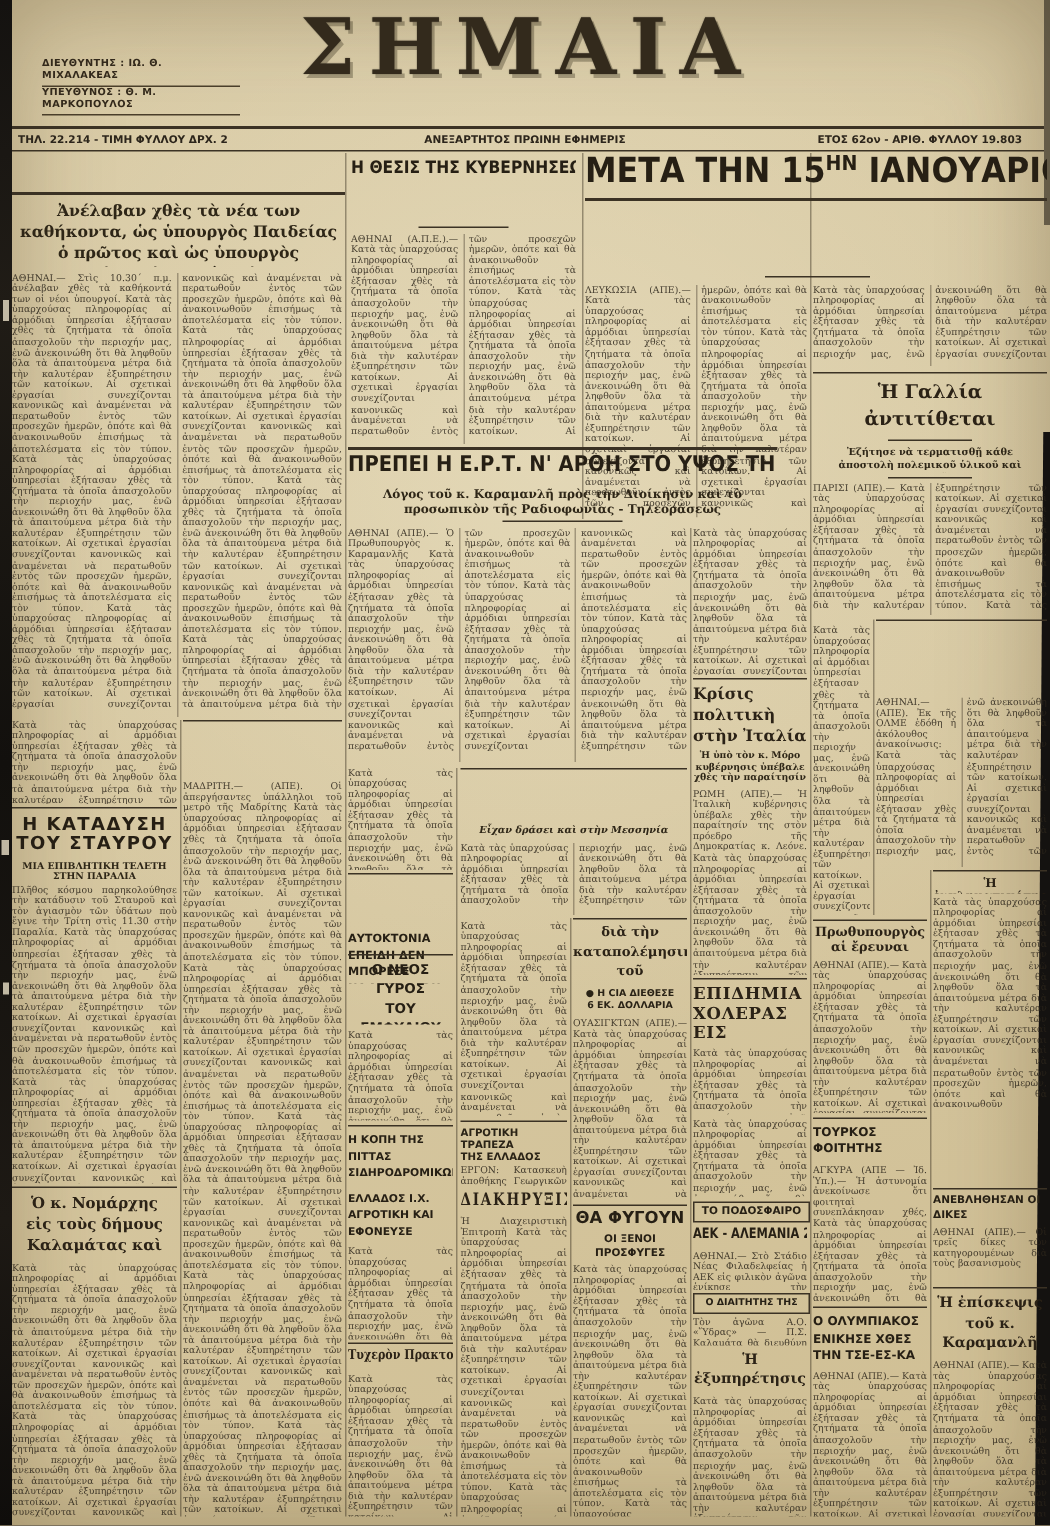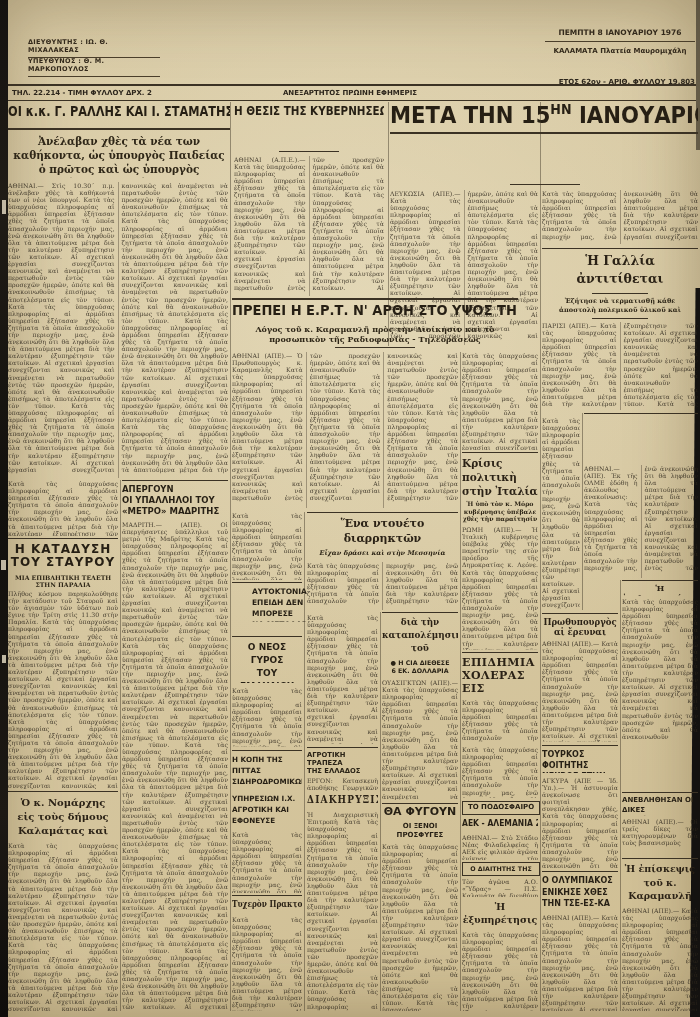--- a/index.html
+++ b/index.html
@@ -47,46 +47,35 @@
     <div class="film-mark" style="left:2px;top:200px;width:4px;height:14px;"></div>
     <div class="film-mark" style="left:1px;top:560px;width:5px;height:10px;"></div>
     <div class="film-mark" style="left:2px;top:655px;width:4px;height:8px;"></div>
   </div>
   <div class="edge-right"></div>
   <div class="edge-right-top"></div>
 
   <div class="b hdr-small" style="left:28px;top:38px;width:132px;">ΔΙΕΥΘΥΝΤΗΣ : ΙΩ. Θ. ΜΙΧΑΛΑΚΕΑΣ</div>
   <div class="b hdr-small" style="left:28px;top:57px;width:132px;">ΥΠΕΥΘΥΝΟΣ : Θ. Μ. ΜΑΡΚΟΠΟΥΛΟΣ</div>
 
-
-  <div class="b" style="left:545px;top:28px;width:150px;">
-    <div style="font:700 7.5px/9px 'DejaVu Sans',sans-serif;text-align:center;border-bottom:1px solid #4a3e2a;padding-bottom:4px;color:#33291b;">ΠΕΜΠΤΗ 8 ΙΑΝΟΥΑΡΙΟΥ 1976</div>
-    <div style="font:700 7px/9px 'DejaVu Sans',sans-serif;text-align:center;margin-top:5px;color:#33291b;">ΚΑΛΑΜΑΤΑ  Πλατεία Μαυρομιχάλη</div>
-  </div>
+  <div class="b" id="masthead" style="left:200px;top:0px;width:300px;height:72px;">ΣΗΜΑΙΑ</div>
+
 
   <div class="hrule" style="left:8px;top:84px;width:688px;height:2px;"></div>
   <div class="b" style="left:12px;top:88px;width:200px;font:700 7px/10px 'DejaVu Sans',sans-serif;">ΤΗΛ. 22.214  -  ΤΙΜΗ ΦΥΛΛΟΥ ΔΡΧ. 2</div>
   <div class="b ctr" style="left:230px;top:88px;width:240px;font:700 7px/10px 'DejaVu Sans',sans-serif;">ΑΝΕΞΑΡΤΗΤΟΣ ΠΡΩΙΝΗ ΕΦΗΜΕΡΙΣ</div>
-  <div class="b" style="left:545px;top:77px;width:150px;text-align:right;font:700 7px/10px 'DejaVu Sans',sans-serif;">ΕΤΟΣ 62ον - ΑΡΙΘ. ΦΥΛΛΟΥ 19.803</div>
+  <div class="b" style="left:545px;top:88px;width:150px;font:700 7px/10px 'DejaVu Sans',sans-serif;">ΕΤΟΣ 62ον - ΑΡΙΘ. ΦΥΛΛΟΥ 19.803</div>
   <div class="hrule" style="left:8px;top:100px;width:688px;height:1px;"></div>
 
-  <div class="b hl ctr" style="left:8px;top:104px;width:222px;height:22px;font-size:13.5px;">
-    <span class="condense" style="transform:scaleX(.84);">ΟΙ κ.κ. Γ. ΡΑΛΛΗΣ ΚΑΙ Ι. ΣΤΑΜΑΤΗΣ</span>
-  </div>
   <div class="hrule" style="left:8px;top:128px;width:222px;"></div>
   <div class="b deck" style="left:10px;top:134px;width:218px;height:44px;font-size:10.5px;line-height:14px;">Ἀνέλαβαν χθὲς τὰ νέα των καθήκοντα, ὡς ὑπουργὸς Παιδείας ὁ πρῶτος καὶ ὡς ὑπουργὸς Δημοσίας Τάξεως ὁ δεύτερος.</div>
   <div class="b body-txt cols2" style="left:8px;top:182px;width:220px;height:296px;">ΑΘΗΝΑΙ.— Στὶς 10.30΄ π.μ. ἀνέλαβαν χθὲς τὰ καθήκοντά των οἱ νέοι ὑπουργοί. Κατὰ τὰς ὑπαρχούσας πληροφορίας αἱ ἁρμόδιαι ὑπηρεσίαι ἐξήτασαν χθὲς τὰ ζητήματα τὰ ὁποῖα ἀπασχολοῦν τὴν περιοχήν μας, ἐνῶ ἀνεκοινώθη ὅτι θὰ ληφθοῦν ὅλα τὰ ἀπαιτούμενα μέτρα διὰ τὴν καλυτέραν ἐξυπηρέτησιν τῶν κατοίκων. Αἱ σχετικαὶ ἐργασίαι συνεχίζονται κανονικῶς καὶ ἀναμένεται νὰ περατωθοῦν ἐντὸς τῶν προσεχῶν ἡμερῶν, ὁπότε καὶ θὰ ἀνακοινωθοῦν ἐπισήμως τὰ ἀποτελέσματα εἰς τὸν τύπον. Κατὰ τὰς ὑπαρχούσας πληροφορίας αἱ ἁρμόδιαι ὑπηρεσίαι ἐξήτασαν χθὲς τὰ ζητήματα τὰ ὁποῖα ἀπασχολοῦν τὴν περιοχήν μας, ἐνῶ ἀνεκοινώθη ὅτι θὰ ληφθοῦν ὅλα τὰ ἀπαιτούμενα μέτρα διὰ τὴν καλυτέραν ἐξυπηρέτησιν τῶν κατοίκων. Αἱ σχετικαὶ ἐργασίαι συνεχίζονται κανονικῶς καὶ ἀναμένεται νὰ περατωθοῦν ἐντὸς τῶν προσεχῶν ἡμερῶν, ὁπότε καὶ θὰ ἀνακοινωθοῦν ἐπισήμως τὰ ἀποτελέσματα εἰς τὸν τύπον. Κατὰ τὰς ὑπαρχούσας πληροφορίας αἱ ἁρμόδιαι ὑπηρεσίαι ἐξήτασαν χθὲς τὰ ζητήματα τὰ ὁποῖα ἀπασχολοῦν τὴν περιοχήν μας, ἐνῶ ἀνεκοινώθη ὅτι θὰ ληφθοῦν ὅλα τὰ ἀπαιτούμενα μέτρα διὰ τὴν καλυτέραν ἐξυπηρέτησιν τῶν κατοίκων. Αἱ σχετικαὶ ἐργασίαι συνεχίζονται κανονικῶς καὶ ἀναμένεται νὰ περατωθοῦν ἐντὸς τῶν προσεχῶν ἡμερῶν, ὁπότε καὶ θὰ ἀνακοινωθοῦν ἐπισήμως τὰ ἀποτελέσματα εἰς τὸν τύπον. Κατὰ τὰς ὑπαρχούσας πληροφορίας αἱ ἁρμόδιαι ὑπηρεσίαι ἐξήτασαν χθὲς τὰ ζητήματα τὰ ὁποῖα ἀπασχολοῦν τὴν περιοχήν μας, ἐνῶ ἀνεκοινώθη ὅτι θὰ ληφθοῦν ὅλα τὰ ἀπαιτούμενα μέτρα διὰ τὴν καλυτέραν ἐξυπηρέτησιν τῶν κατοίκων. Αἱ σχετικαὶ ἐργασίαι συνεχίζονται κανονικῶς καὶ ἀναμένεται νὰ περατωθοῦν ἐντὸς τῶν προσεχῶν ἡμερῶν, ὁπότε καὶ θὰ ἀνακοινωθοῦν ἐπισήμως τὰ ἀποτελέσματα εἰς τὸν τύπον. Κατὰ τὰς ὑπαρχούσας πληροφορίας αἱ ἁρμόδιαι ὑπηρεσίαι ἐξήτασαν χθὲς τὰ ζητήματα τὰ ὁποῖα ἀπασχολοῦν τὴν περιοχήν μας, ἐνῶ ἀνεκοινώθη ὅτι θὰ ληφθοῦν ὅλα τὰ ἀπαιτούμενα μέτρα διὰ τὴν καλυτέραν ἐξυπηρέτησιν τῶν κατοίκων. Αἱ σχετικαὶ ἐργασίαι συνεχίζονται κανονικῶς καὶ ἀναμένεται νὰ περατωθοῦν ἐντὸς τῶν προσεχῶν ἡμερῶν, ὁπότε καὶ θὰ ἀνακοινωθοῦν ἐπισήμως τὰ ἀποτελέσματα εἰς τὸν τύπον. Κατὰ τὰς ὑπαρχούσας πληροφορίας αἱ ἁρμόδιαι ὑπηρεσίαι ἐξήτασαν χθὲς τὰ ζητήματα τὰ ὁποῖα ἀπασχολοῦν τὴν περιοχήν μας, ἐνῶ ἀνεκοινώθη ὅτι θὰ ληφθοῦν ὅλα τὰ ἀπαιτούμενα μέτρα διὰ τὴν καλυτέραν ἐξυπηρέτησιν τῶν κατοίκων. Αἱ σχετικαὶ ἐργασίαι συνεχίζονται κανονικῶς καὶ ἀναμένεται νὰ περατωθοῦν ἐντὸς τῶν προσεχῶν ἡμερῶν, ὁπότε καὶ θὰ ἀνακοινωθοῦν ἐπισήμως τὰ ἀποτελέσματα εἰς τὸν τύπον.</div>
   <div class="b body-txt" style="left:8px;top:480px;width:110px;height:56px;">Κατὰ τὰς ὑπαρχούσας πληροφορίας αἱ ἁρμόδιαι ὑπηρεσίαι ἐξήτασαν χθὲς τὰ ζητήματα τὰ ὁποῖα ἀπασχολοῦν τὴν περιοχήν μας, ἐνῶ ἀνεκοινώθη ὅτι θὰ ληφθοῦν ὅλα τὰ ἀπαιτούμενα μέτρα διὰ τὴν καλυτέραν ἐξυπηρέτησιν τῶν κατοίκων. Αἱ σχετικαὶ ἐργασίαι συνεχίζονται κανονικῶς καὶ ἀναμένεται νὰ περατωθοῦν ἐντὸς τῶν προσεχῶν ἡμερῶν, ὁπότε καὶ θὰ ἀνακοινωθοῦν ἐπισήμως τὰ ἀποτελέσματα εἰς τὸν τύπον.</div>
 
   <div class="hrule" style="left:122px;top:480px;width:106px;height:1px;"></div>
-  <div class="b hl" style="left:122px;top:484px;width:106px;height:34px;font-size:8.5px;line-height:11px;">
-    <div>ΑΠΕΡΓΟΥΝ</div>
-    <div>ΟΙ ΥΠΑΛΛΗΛΟΙ ΤΟΥ</div>
-    <div>«ΜΕΤΡΟ» ΜΑΔΡΙΤΗΣ</div>
-  </div>
   <div class="b body-txt" style="left:122px;top:521px;width:106px;height:490px;">ΜΑΔΡΙΤΗ.— (ΑΠΕ). Οἱ ἀπεργήσαντες ὑπάλληλοι τοῦ μετρὸ τῆς Μαδρίτης Κατὰ τὰς ὑπαρχούσας πληροφορίας αἱ ἁρμόδιαι ὑπηρεσίαι ἐξήτασαν χθὲς τὰ ζητήματα τὰ ὁποῖα ἀπασχολοῦν τὴν περιοχήν μας, ἐνῶ ἀνεκοινώθη ὅτι θὰ ληφθοῦν ὅλα τὰ ἀπαιτούμενα μέτρα διὰ τὴν καλυτέραν ἐξυπηρέτησιν τῶν κατοίκων. Αἱ σχετικαὶ ἐργασίαι συνεχίζονται κανονικῶς καὶ ἀναμένεται νὰ περατωθοῦν ἐντὸς τῶν προσεχῶν ἡμερῶν, ὁπότε καὶ θὰ ἀνακοινωθοῦν ἐπισήμως τὰ ἀποτελέσματα εἰς τὸν τύπον. Κατὰ τὰς ὑπαρχούσας πληροφορίας αἱ ἁρμόδιαι ὑπηρεσίαι ἐξήτασαν χθὲς τὰ ζητήματα τὰ ὁποῖα ἀπασχολοῦν τὴν περιοχήν μας, ἐνῶ ἀνεκοινώθη ὅτι θὰ ληφθοῦν ὅλα τὰ ἀπαιτούμενα μέτρα διὰ τὴν καλυτέραν ἐξυπηρέτησιν τῶν κατοίκων. Αἱ σχετικαὶ ἐργασίαι συνεχίζονται κανονικῶς καὶ ἀναμένεται νὰ περατωθοῦν ἐντὸς τῶν προσεχῶν ἡμερῶν, ὁπότε καὶ θὰ ἀνακοινωθοῦν ἐπισήμως τὰ ἀποτελέσματα εἰς τὸν τύπον. Κατὰ τὰς ὑπαρχούσας πληροφορίας αἱ ἁρμόδιαι ὑπηρεσίαι ἐξήτασαν χθὲς τὰ ζητήματα τὰ ὁποῖα ἀπασχολοῦν τὴν περιοχήν μας, ἐνῶ ἀνεκοινώθη ὅτι θὰ ληφθοῦν ὅλα τὰ ἀπαιτούμενα μέτρα διὰ τὴν καλυτέραν ἐξυπηρέτησιν τῶν κατοίκων. Αἱ σχετικαὶ ἐργασίαι συνεχίζονται κανονικῶς καὶ ἀναμένεται νὰ περατωθοῦν ἐντὸς τῶν προσεχῶν ἡμερῶν, ὁπότε καὶ θὰ ἀνακοινωθοῦν ἐπισήμως τὰ ἀποτελέσματα εἰς τὸν τύπον. Κατὰ τὰς ὑπαρχούσας πληροφορίας αἱ ἁρμόδιαι ὑπηρεσίαι ἐξήτασαν χθὲς τὰ ζητήματα τὰ ὁποῖα ἀπασχολοῦν τὴν περιοχήν μας, ἐνῶ ἀνεκοινώθη ὅτι θὰ ληφθοῦν ὅλα τὰ ἀπαιτούμενα μέτρα διὰ τὴν καλυτέραν ἐξυπηρέτησιν τῶν κατοίκων. Αἱ σχετικαὶ ἐργασίαι συνεχίζονται κανονικῶς καὶ ἀναμένεται νὰ περατωθοῦν ἐντὸς τῶν προσεχῶν ἡμερῶν, ὁπότε καὶ θὰ ἀνακοινωθοῦν ἐπισήμως τὰ ἀποτελέσματα εἰς τὸν τύπον. Κατὰ τὰς ὑπαρχούσας πληροφορίας αἱ ἁρμόδιαι ὑπηρεσίαι ἐξήτασαν χθὲς τὰ ζητήματα τὰ ὁποῖα ἀπασχολοῦν τὴν περιοχήν μας, ἐνῶ ἀνεκοινώθη ὅτι θὰ ληφθοῦν ὅλα τὰ ἀπαιτούμενα μέτρα διὰ τὴν καλυτέραν ἐξυπηρέτησιν τῶν κατοίκων. Αἱ σχετικαὶ ἐργασίαι συνεχίζονται κανονικῶς καὶ ἀναμένεται νὰ περατωθοῦν ἐντὸς τῶν προσεχῶν ἡμερῶν, ὁπότε καὶ θὰ ἀνακοινωθοῦν ἐπισήμως τὰ ἀποτελέσματα εἰς τὸν τύπον.</div>
 
   <div class="hrule" style="left:8px;top:538px;width:110px;height:1px;"></div>
   <div class="b hl ctr" style="left:8px;top:543px;width:110px;height:28px;font-size:12px;letter-spacing:1px;">
     <div>Η ΚΑΤΑΔΥΣΗ</div>
     <div>ΤΟΥ ΣΤΑΥΡΟΥ</div>
   </div>
   <div class="b deck" style="left:8px;top:574px;width:110px;height:14px;font-size:6.2px;line-height:7px;">ΜΙΑ ΕΠΙΒΛΗΤΙΚΗ ΤΕΛΕΤΗ ΣΤΗΝ ΠΑΡΑΛΙΑ</div>
   <div class="b body-txt" style="left:8px;top:590px;width:110px;height:199px;">Πλῆθος κόσμου παρηκολούθησε τὴν κατάδυσιν τοῦ Σταυροῦ καὶ τὸν ἁγιασμὸν τῶν ὑδάτων ποὺ ἔγινε τὴν Τρίτη στὶς 11.30 στὴν Παραλία. Κατὰ τὰς ὑπαρχούσας πληροφορίας αἱ ἁρμόδιαι ὑπηρεσίαι ἐξήτασαν χθὲς τὰ ζητήματα τὰ ὁποῖα ἀπασχολοῦν τὴν περιοχήν μας, ἐνῶ ἀνεκοινώθη ὅτι θὰ ληφθοῦν ὅλα τὰ ἀπαιτούμενα μέτρα διὰ τὴν καλυτέραν ἐξυπηρέτησιν τῶν κατοίκων. Αἱ σχετικαὶ ἐργασίαι συνεχίζονται κανονικῶς καὶ ἀναμένεται νὰ περατωθοῦν ἐντὸς τῶν προσεχῶν ἡμερῶν, ὁπότε καὶ θὰ ἀνακοινωθοῦν ἐπισήμως τὰ ἀποτελέσματα εἰς τὸν τύπον. Κατὰ τὰς ὑπαρχούσας πληροφορίας αἱ ἁρμόδιαι ὑπηρεσίαι ἐξήτασαν χθὲς τὰ ζητήματα τὰ ὁποῖα ἀπασχολοῦν τὴν περιοχήν μας, ἐνῶ ἀνεκοινώθη ὅτι θὰ ληφθοῦν ὅλα τὰ ἀπαιτούμενα μέτρα διὰ τὴν καλυτέραν ἐξυπηρέτησιν τῶν κατοίκων. Αἱ σχετικαὶ ἐργασίαι συνεχίζονται κανονικῶς καὶ ἀναμένεται νὰ περατωθοῦν ἐντὸς τῶν προσεχῶν ἡμερῶν, ὁπότε καὶ θὰ ἀνακοινωθοῦν ἐπισήμως τὰ ἀποτελέσματα εἰς τὸν τύπον.</div>
 
@@ -173,24 +162,20 @@
   <div class="b boxlabel" style="left:462px;top:862px;width:76px;height:12px;font-size:6.3px;">Ο ΔΙΑΙΤΗΤΗΣ ΤΗΣ ΚΥΡΙΑΚΗΣ</div>
   <div class="b body-txt" style="left:462px;top:878px;width:76px;height:19px;">Τὸν ἀγῶνα Α.Ο. «Ὕδρας» — Π.Σ. Καλαμάτα θὰ διευθύνῃ διαιτητὴς τοῦ Συνδέσμου Κορινθίας. </div>
 
   <div class="b hs ctr" style="left:462px;top:900px;width:76px;height:28px;font-size:9.5px;line-height:13px;">
     <div>Ἡ ἐξυπηρέτησις</div>
     <div>τῶν πελατῶν τῆς ΔΕΗ</div>
   </div>
   <div class="b body-txt" style="left:462px;top:931px;width:76px;height:80px;">Κατὰ τὰς ὑπαρχούσας πληροφορίας αἱ ἁρμόδιαι ὑπηρεσίαι ἐξήτασαν χθὲς τὰ ζητήματα τὰ ὁποῖα ἀπασχολοῦν τὴν περιοχήν μας, ἐνῶ ἀνεκοινώθη ὅτι θὰ ληφθοῦν ὅλα τὰ ἀπαιτούμενα μέτρα διὰ τὴν καλυτέραν ἐξυπηρέτησιν τῶν κατοίκων. Αἱ σχετικαὶ ἐργασίαι συνεχίζονται κανονικῶς καὶ ἀναμένεται νὰ περατωθοῦν ἐντὸς τῶν προσεχῶν ἡμερῶν, ὁπότε καὶ θὰ ἀνακοινωθοῦν ἐπισήμως τὰ ἀποτελέσματα εἰς τὸν τύπον.</div>
 
   <div class="hrule" style="left:307px;top:512px;width:151px;height:1px;"></div>
-  <div class="b hs ctr" style="left:307px;top:516px;width:151px;height:30px;font-size:11px;line-height:15px;">
-    <div>Ἕνα ντουέτο διαρρηκτῶν</div>
-
-  </div>
   <div class="b deck" style="left:307px;top:549px;width:151px;height:10px;font-size:6.5px;font-style:italic;">Εἶχαν δράσει καὶ στὴν Μεσσηνία</div>
   <div class="b body-txt cols2" style="left:307px;top:562px;width:151px;height:48px;">Κατὰ τὰς ὑπαρχούσας πληροφορίας αἱ ἁρμόδιαι ὑπηρεσίαι ἐξήτασαν χθὲς τὰ ζητήματα τὰ ὁποῖα ἀπασχολοῦν τὴν περιοχήν μας, ἐνῶ ἀνεκοινώθη ὅτι θὰ ληφθοῦν ὅλα τὰ ἀπαιτούμενα μέτρα διὰ τὴν καλυτέραν ἐξυπηρέτησιν τῶν κατοίκων. Αἱ σχετικαὶ ἐργασίαι συνεχίζονται κανονικῶς καὶ ἀναμένεται νὰ περατωθοῦν ἐντὸς τῶν προσεχῶν ἡμερῶν, ὁπότε καὶ θὰ ἀνακοινωθοῦν ἐπισήμως τὰ ἀποτελέσματα εἰς τὸν τύπον.</div>
 
   <div class="b body-txt" style="left:307px;top:614px;width:71px;height:130px;">Κατὰ τὰς ὑπαρχούσας πληροφορίας αἱ ἁρμόδιαι ὑπηρεσίαι ἐξήτασαν χθὲς τὰ ζητήματα τὰ ὁποῖα ἀπασχολοῦν τὴν περιοχήν μας, ἐνῶ ἀνεκοινώθη ὅτι θὰ ληφθοῦν ὅλα τὰ ἀπαιτούμενα μέτρα διὰ τὴν καλυτέραν ἐξυπηρέτησιν τῶν κατοίκων. Αἱ σχετικαὶ ἐργασίαι συνεχίζονται κανονικῶς καὶ ἀναμένεται νὰ περατωθοῦν ἐντὸς τῶν προσεχῶν ἡμερῶν, ὁπότε καὶ θὰ ἀνακοινωθοῦν ἐπισήμως τὰ ἀποτελέσματα εἰς τὸν τύπον. Κατὰ τὰς ὑπαρχούσας πληροφορίας αἱ ἁρμόδιαι ὑπηρεσίαι ἐξήτασαν χθὲς τὰ ζητήματα τὰ ὁποῖα ἀπασχολοῦν τὴν περιοχήν μας, ἐνῶ ἀνεκοινώθη ὅτι θὰ ληφθοῦν ὅλα τὰ ἀπαιτούμενα μέτρα διὰ τὴν καλυτέραν ἐξυπηρέτησιν τῶν κατοίκων. Αἱ σχετικαὶ ἐργασίαι συνεχίζονται κανονικῶς καὶ ἀναμένεται νὰ περατωθοῦν ἐντὸς τῶν προσεχῶν ἡμερῶν, ὁπότε καὶ θὰ ἀνακοινωθοῦν ἐπισήμως τὰ ἀποτελέσματα εἰς τὸν τύπον.</div>
   <div class="hrule" style="left:307px;top:747px;width:71px;height:1px;"></div>
   <div class="b" style="left:307px;top:751px;width:71px;height:24px;font:700 6.8px/8px 'DejaVu Sans',sans-serif;color:#2a2316;">
     <div>ΑΓΡΟΤΙΚΗ ΤΡΑΠΕΖΑ</div>
     <div>ΤΗΣ ΕΛΛΑΔΟΣ</div>
 
   </div>
@@ -215,40 +200,40 @@
   <div class="hrule" style="left:382px;top:803px;width:76px;height:1px;"></div>
   <div class="b hl ctr" style="left:382px;top:806px;width:76px;height:14px;font-size:11px;">ΘΑ ΦΥΓΟΥΝ</div>
   <div class="b hl ctr" style="left:382px;top:822px;width:76px;height:18px;font-size:7px;line-height:9px;">
     <div>ΟΙ ΞΕΝΟΙ ΠΡΟΣΦΥΓΕΣ</div>
 
   </div>
   <div class="b body-txt" style="left:382px;top:843px;width:76px;height:168px;">Κατὰ τὰς ὑπαρχούσας πληροφορίας αἱ ἁρμόδιαι ὑπηρεσίαι ἐξήτασαν χθὲς τὰ ζητήματα τὰ ὁποῖα ἀπασχολοῦν τὴν περιοχήν μας, ἐνῶ ἀνεκοινώθη ὅτι θὰ ληφθοῦν ὅλα τὰ ἀπαιτούμενα μέτρα διὰ τὴν καλυτέραν ἐξυπηρέτησιν τῶν κατοίκων. Αἱ σχετικαὶ ἐργασίαι συνεχίζονται κανονικῶς καὶ ἀναμένεται νὰ περατωθοῦν ἐντὸς τῶν προσεχῶν ἡμερῶν, ὁπότε καὶ θὰ ἀνακοινωθοῦν ἐπισήμως τὰ ἀποτελέσματα εἰς τὸν τύπον. Κατὰ τὰς ὑπαρχούσας πληροφορίας αἱ ἁρμόδιαι ὑπηρεσίαι ἐξήτασαν χθὲς τὰ ζητήματα τὰ ὁποῖα ἀπασχολοῦν τὴν περιοχήν μας, ἐνῶ ἀνεκοινώθη ὅτι θὰ ληφθοῦν ὅλα τὰ ἀπαιτούμενα μέτρα διὰ τὴν καλυτέραν ἐξυπηρέτησιν τῶν κατοίκων. Αἱ σχετικαὶ ἐργασίαι συνεχίζονται κανονικῶς καὶ ἀναμένεται νὰ περατωθοῦν ἐντὸς τῶν προσεχῶν ἡμερῶν, ὁπότε καὶ θὰ ἀνακοινωθοῦν ἐπισήμως τὰ ἀποτελέσματα εἰς τὸν τύπον.</div>
 
   <div class="b body-txt" style="left:232px;top:512px;width:70px;height:68px;">Κατὰ τὰς ὑπαρχούσας πληροφορίας αἱ ἁρμόδιαι ὑπηρεσίαι ἐξήτασαν χθὲς τὰ ζητήματα τὰ ὁποῖα ἀπασχολοῦν τὴν περιοχήν μας, ἐνῶ ἀνεκοινώθη ὅτι θὰ ληφθοῦν ὅλα τὰ ἀπαιτούμενα μέτρα διὰ τὴν καλυτέραν ἐξυπηρέτησιν τῶν κατοίκων. Αἱ σχετικαὶ ἐργασίαι συνεχίζονται κανονικῶς καὶ ἀναμένεται νὰ περατωθοῦν ἐντὸς τῶν προσεχῶν ἡμερῶν, ὁπότε καὶ θὰ ἀνακοινωθοῦν ἐπισήμως τὰ ἀποτελέσματα εἰς τὸν τύπον.</div>
   <div class="hrule" style="left:232px;top:582px;width:70px;height:1px;"></div>
-  <div class="b hl" style="left:232px;top:586px;width:70px;height:36px;font-size:7.5px;line-height:11px;margin-left:20px;">
+  <div class="b hl" style="left:232px;top:620px;width:70px;height:36px;font-size:7.5px;line-height:11px;">
     <div>ΑΥΤΟΚΤΟΝΙΑ</div>
     <div>ΕΠΕΙΔΗ ΔΕΝ ΜΠΟΡΕΣΕ</div>
     <div>ΝΑ ΜΕΤΑΛΑΒΗ</div>
   </div>
   <div class="hrule" style="left:232px;top:636px;width:70px;height:1px;"></div>
   <div class="b hl ctr" style="left:232px;top:641px;width:70px;height:42px;font-size:9px;line-height:13px;">
     <div>Ο ΝΕΟΣ ΓΥΡΟΣ</div>
     <div>ΤΟΥ ΕΜΦΥΛΙΟΥ</div>
 
   </div>
   <div class="b body-txt" style="left:232px;top:687px;width:70px;height:60px;">Κατὰ τὰς ὑπαρχούσας πληροφορίας αἱ ἁρμόδιαι ὑπηρεσίαι ἐξήτασαν χθὲς τὰ ζητήματα τὰ ὁποῖα ἀπασχολοῦν τὴν περιοχήν μας, ἐνῶ ἀνεκοινώθη ὅτι θὰ ληφθοῦν ὅλα τὰ ἀπαιτούμενα μέτρα διὰ τὴν καλυτέραν ἐξυπηρέτησιν τῶν κατοίκων. Αἱ σχετικαὶ ἐργασίαι συνεχίζονται κανονικῶς καὶ ἀναμένεται νὰ περατωθοῦν ἐντὸς τῶν προσεχῶν ἡμερῶν, ὁπότε καὶ θὰ ἀνακοινωθοῦν ἐπισήμως τὰ ἀποτελέσματα εἰς τὸν τύπον.</div>
   <div class="hrule" style="left:232px;top:750px;width:70px;height:1px;"></div>
   <div class="b hl" style="left:232px;top:754px;width:70px;height:35px;font-size:7.2px;line-height:11px;">
     <div>Η ΚΟΠΗ ΤΗΣ ΠΙΤΤΑΣ</div>
     <div>ΣΙΔΗΡΟΔΡΟΜΙΚΩΝ</div>
     <div>ΥΠΗΡΕΣΙΩΝ</div>
   </div>
   <div class="b hl" style="left:232px;top:793px;width:70px;height:35px;font-size:7.2px;line-height:11px;">
-    <div>ΥΠΗΡΕΣΙΩΝ Ι.Χ.</div>
+    <div>ΕΛΛΑΔΟΣ Ι.Χ.</div>
     <div>ΑΓΡΟΤΙΚΗ ΚΑΙ</div>
     <div>ΕΦΟΝΕΥΣΕ ΓΕΡΟΝΤΑ</div>
   </div>
   <div class="b body-txt" style="left:232px;top:831px;width:70px;height:62px;">Κατὰ τὰς ὑπαρχούσας πληροφορίας αἱ ἁρμόδιαι ὑπηρεσίαι ἐξήτασαν χθὲς τὰ ζητήματα τὰ ὁποῖα ἀπασχολοῦν τὴν περιοχήν μας, ἐνῶ ἀνεκοινώθη ὅτι θὰ ληφθοῦν ὅλα τὰ ἀπαιτούμενα μέτρα διὰ τὴν καλυτέραν ἐξυπηρέτησιν τῶν κατοίκων. Αἱ σχετικαὶ ἐργασίαι συνεχίζονται κανονικῶς καὶ ἀναμένεται νὰ περατωθοῦν ἐντὸς τῶν προσεχῶν ἡμερῶν, ὁπότε καὶ θὰ ἀνακοινωθοῦν ἐπισήμως τὰ ἀποτελέσματα εἰς τὸν τύπον.</div>
   <div class="hrule" style="left:232px;top:895px;width:70px;height:1px;"></div>
   <div class="b hs ctr" style="left:232px;top:899px;width:70px;height:14px;font-size:9px;">
     <span class="condense" style="transform:scaleX(.82);">Τυχερὸν Πρακτορεῖον</span>
   </div>
   <div class="b body-txt" style="left:232px;top:916px;width:70px;height:95px;">Κατὰ τὰς ὑπαρχούσας πληροφορίας αἱ ἁρμόδιαι ὑπηρεσίαι ἐξήτασαν χθὲς τὰ ζητήματα τὰ ὁποῖα ἀπασχολοῦν τὴν περιοχήν μας, ἐνῶ ἀνεκοινώθη ὅτι θὰ ληφθοῦν ὅλα τὰ ἀπαιτούμενα μέτρα διὰ τὴν καλυτέραν ἐξυπηρέτησιν τῶν κατοίκων. Αἱ σχετικαὶ ἐργασίαι συνεχίζονται κανονικῶς καὶ ἀναμένεται νὰ περατωθοῦν ἐντὸς τῶν προσεχῶν ἡμερῶν, ὁπότε καὶ θὰ ἀνακοινωθοῦν ἐπισήμως τὰ ἀποτελέσματα εἰς τὸν τύπον.</div>
 

